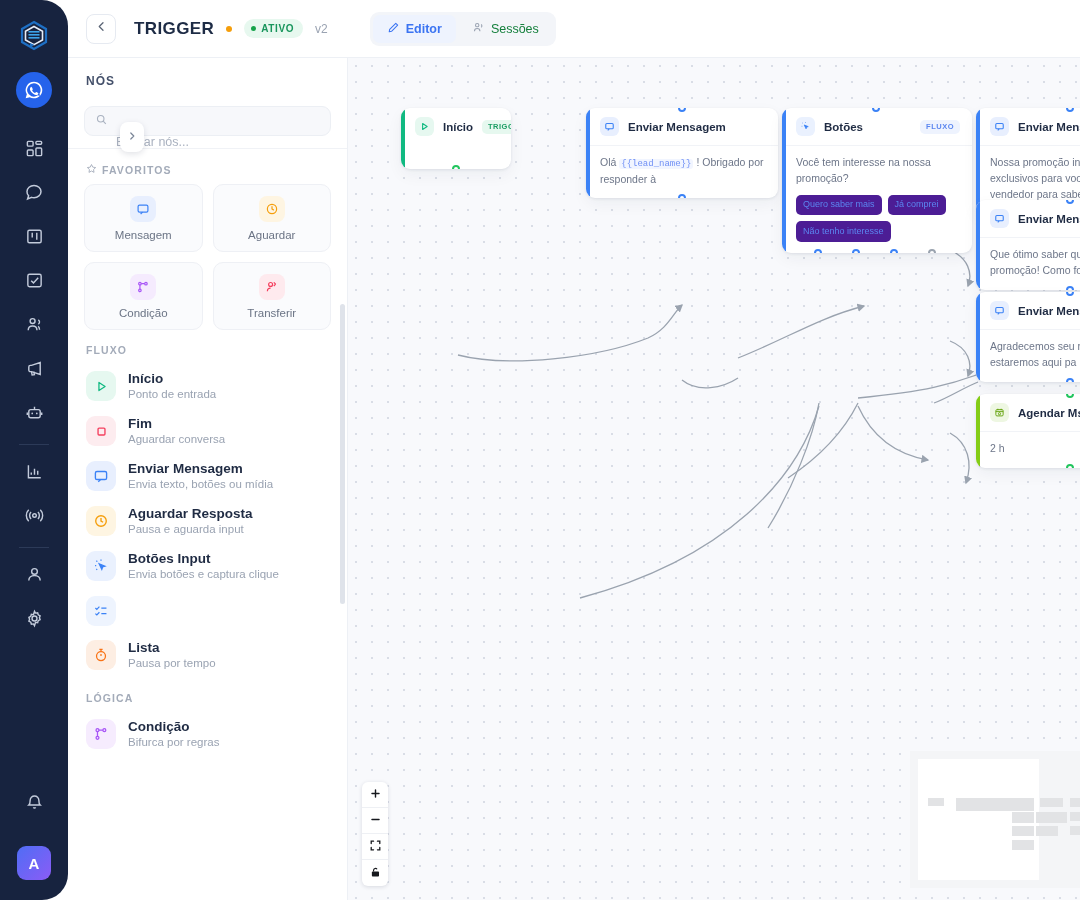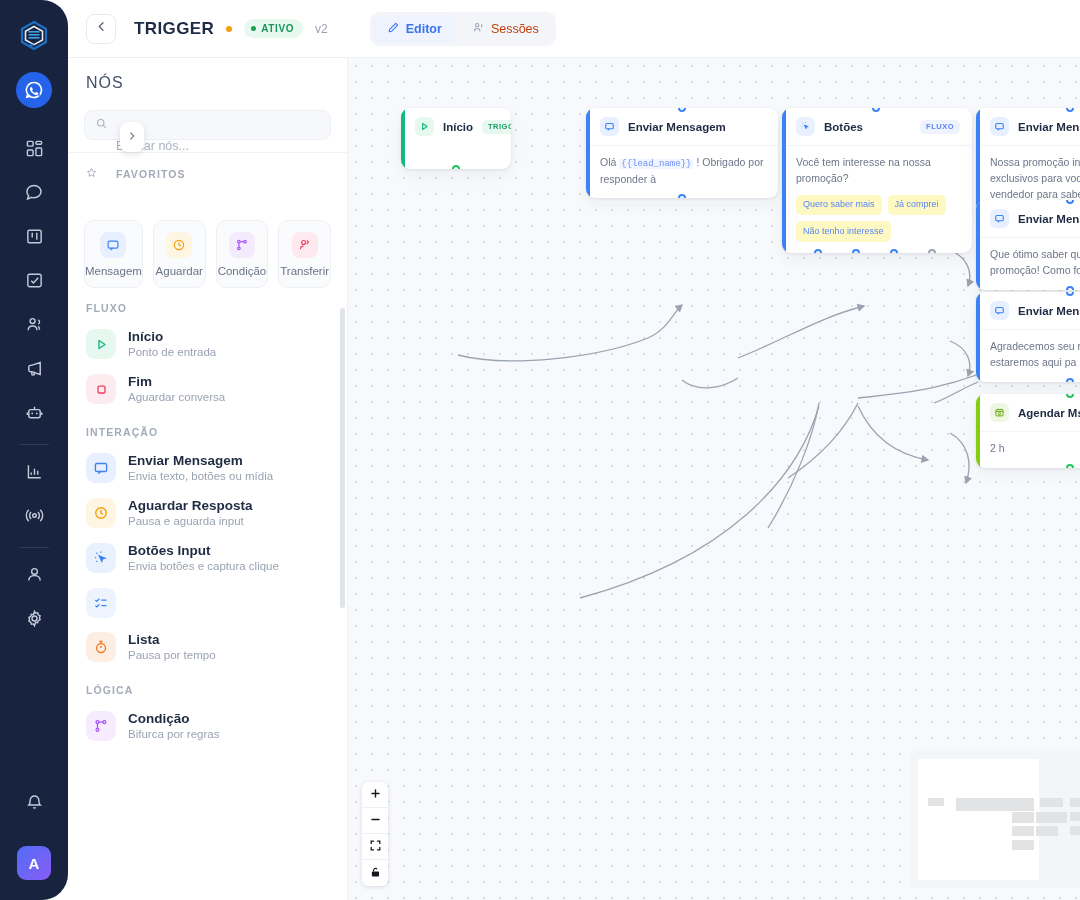--- a/index.html
+++ b/index.html
@@ -77,36 +77,36 @@
   .badge-ativo .bdot { width: 5px; height: 5px; border-radius: 50%; background: #16a34a; }
   .ver { font-size: 12px; color: #9aa3b2; }
   .tabs {
     margin-left: 30px;
     background: #f3f5f9; border-radius: 9px;
     padding: 3px; display: flex; gap: 2px;
   }
   .tab {
     display: flex; align-items: center; gap: 6px;
     font-size: 12.5px; padding: 6px 14px; border-radius: 7px;
-    color: #c2410c; cursor: pointer;
+    color: #15803d; cursor: pointer;
   }
   .tab.active { background: #eef3fe; color: #3b74f2; font-weight: 600; }
 
   
   .body { flex: 1 1 auto; display: flex; min-height: 0; position: relative; }
 
   
   .palette {
     width: 280px; flex: 0 0 280px;
     background: #fff; border-right: 1px solid #edf0f5;
     display: flex; flex-direction: column; position: relative;
   }
   .palette-head { padding: 16px 18px 8px; }
   .palette-title {
-    font-size: 16px; font-weight: 400; letter-spacing: 1px; color: #4b5costumes;
+    font-size: 12px; font-weight: 700; letter-spacing: 1px; color: #4b5costumes;
     color: #44506a;
   }
   .search-wrap { padding: 10px 16px 12px; }
   .search {
     display: flex; align-items: center; gap: 8px;
     background: #f7f8fb; border: 1px solid #eceff4;
     border-radius: 9px; height: 30px; padding: 0 10px;
   }
   .search input {
     border: 0; outline: 0; background: transparent;
@@ -116,26 +116,25 @@
   }
   .search input::placeholder { color: #aab2c0; }
   .palette-scroll {
     flex: 1 1 auto; overflow: hidden; position: relative;
     border-top: 1px solid #f0f2f6;
     padding-bottom: 10px;
   }
   .sec-label {
     font-size: 10.5px; font-weight: 700; letter-spacing: 1.1px;
     color: #a3abb9; padding: 14px 18px 8px;
-    display: flex; align-items: center; gap: 19px;
+    display: flex; align-items: center; gap: 5px;
   }
   .fav-grid {
-    display: grid; grid-template-columns: 1fr 1fr 1fr 1fr; gap: 10px;
+    display: grid; grid-template-columns: 1fr 1fr; gap: 10px;
     padding: 0 16px;
-    margin-top: 32px;
   }
   .fav-card {
     background: #fafbfd; border: 1px solid #eef0f5; border-radius: 10px;
     height: 68px; display: flex; flex-direction: column;
     align-items: center; justify-content: center; gap: 7px;
     cursor: pointer;
   }
   .fav-ico {
     width: 26px; height: 26px; border-radius: 8px;
     display: flex; align-items: center; justify-content: center;
@@ -205,21 +204,21 @@
     padding: 9px 12px 11px 14px;
     font-size: 10.5px; color: #6d7689; line-height: 1.5;
   }
   .varchip {
     font-family: "Liberation Mono", monospace;
     background: #f1f5ff; color: #6f8ff5;
     border-radius: 3px; padding: 0 2px; font-size: 9px;
   }
   .btn-chips { display: flex; flex-wrap: wrap; gap: 6px; margin-top: 8px; }
   .bchip {
-    background: #fef9c3; color: #5b86f0;
+    background: #4c1d95; color: #5b86f0;
     font-size: 9px; padding: 3.5px 7px; border-radius: 5px; white-space: nowrap;
   }
   .port {
     position: absolute; width: 8px; height: 8px; border-radius: 50%;
     background: #fff; border: 2px solid #3b82f6;
   }
   .port.green { border-color: #22c55e; }
 
   
   .zoomctl {
@@ -504,23 +503,20 @@
               <svg width="15" height="15" viewBox="0 0 20 20" fill="none" stroke="#f43f5e" stroke-width="1.8">
                 <rect x="5.4" y="5.4" width="9.2" height="9.2" rx="1.4"></rect>
               </svg>
             </div>
             <div class="node-txt">
               <div class="node-name">Fim</div>
               <div class="node-desc">Aguardar conversa</div>
             </div>
           </div>
 
-          <div class="sec-label">
-            <span>INTERAÇÃO</span>
-          </div>
           <div class="node-item">
             <div class="node-ico" style="background:#e8effe">
               <svg width="16" height="16" viewBox="0 0 20 20" fill="none" stroke="#3b82f6" stroke-width="1.7">
                 <rect x="3" y="4.4" width="14" height="10" rx="2"></rect>
                   <path d="M6.6 17.2l2.8-2.8"></path>
               </svg>
             </div>
             <div class="node-txt">
               <div class="node-name">Enviar Mensagem</div>
               <div class="node-desc">Envia texto, botões ou mídia</div>

